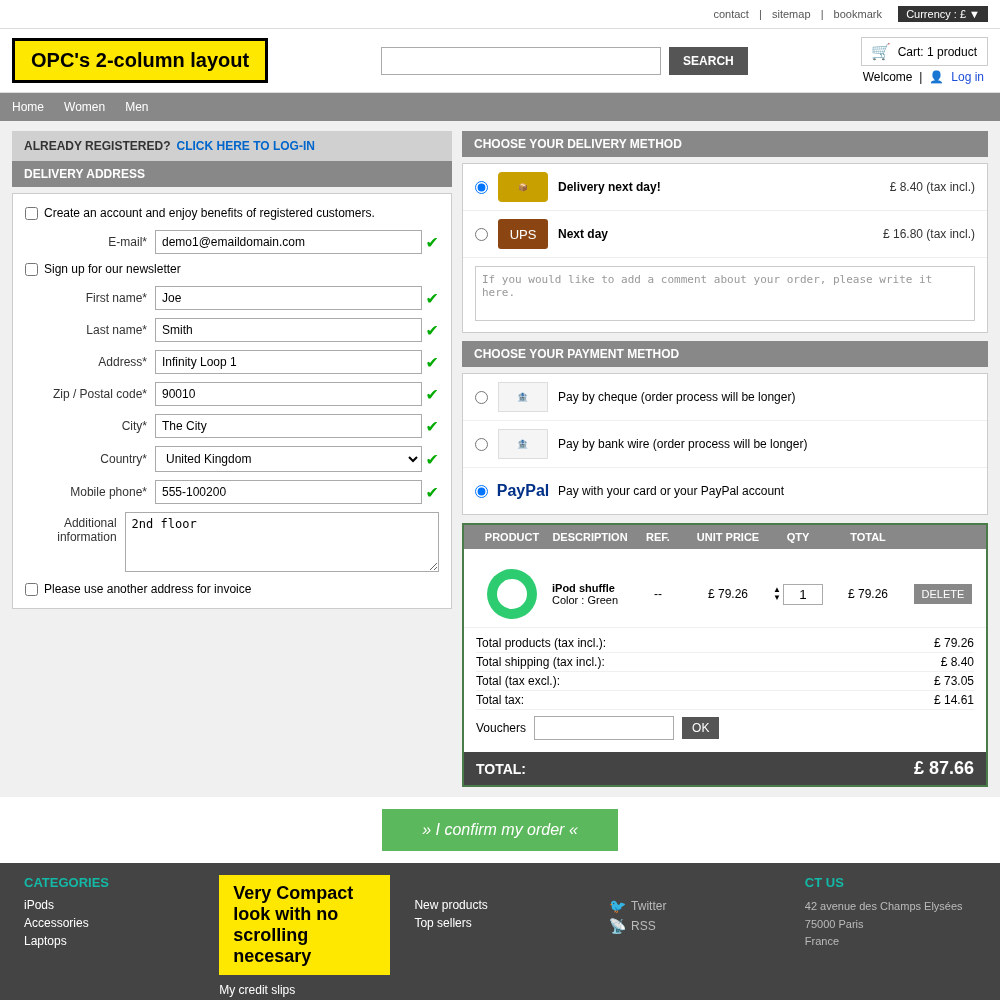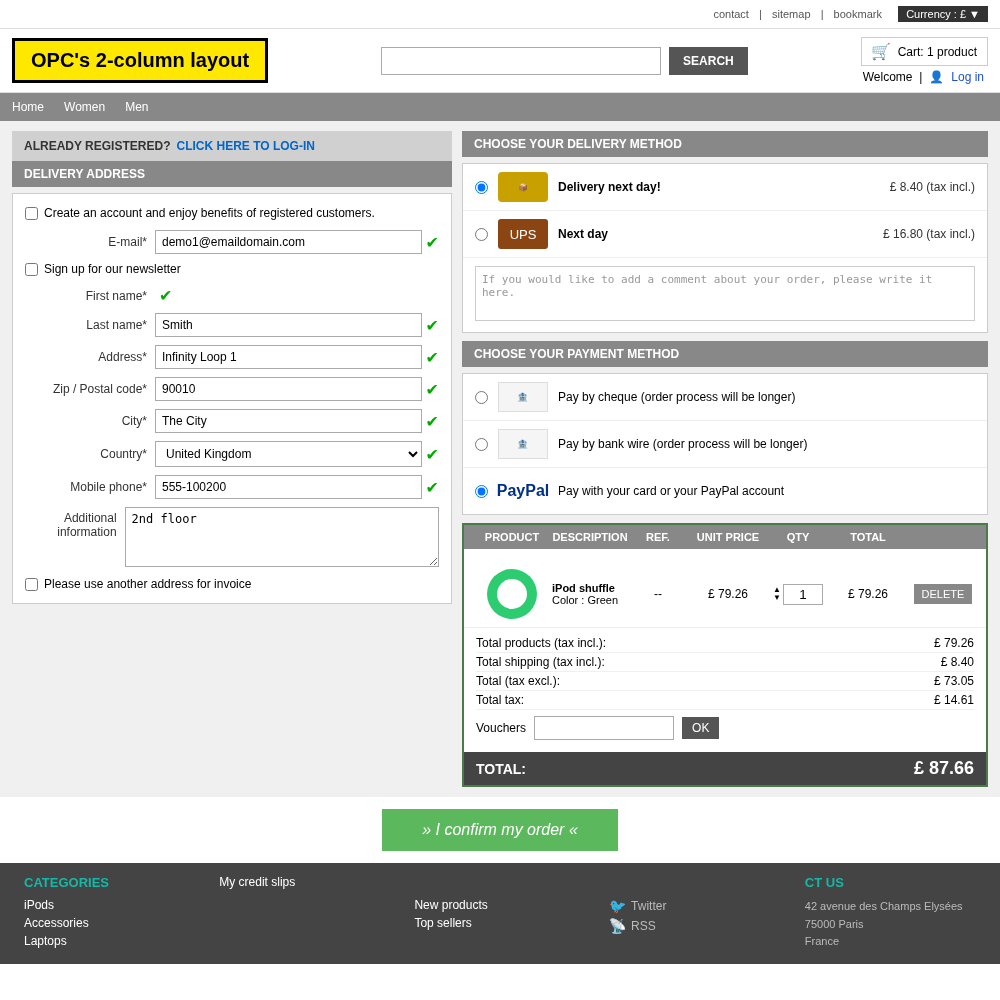--- a/index.html
+++ b/index.html
@@ -176,20 +176,21 @@
         <span class="check-icon">✔</span>
       </div>
 
       <div class="form-check">
         <input type="checkbox" style="">
         <label>Sign up for our newsletter</label>
       </div>
 
       <div class="form-row">
         <div class="form-label">First name*</div>
+        <input class="form-input" type="text" value="Joe" style="">
         <span class="check-icon">✔</span>
       </div>
 
       <div class="form-row">
         <div class="form-label">Last name*</div>
         <input class="form-input" type="text" value="Smith" style="">
         <span class="check-icon">✔</span>
       </div>
 
       <div class="form-row">
@@ -354,20 +355,21 @@
 </div>
 
 <div class="footer">
   <div class="footer-col">
     <div class="footer-header">CATEGORIES</div>
     <a class="footer-link">iPods</a>
     <a class="footer-link">Accessories</a>
     <a class="footer-link">Laptops</a>
   </div>
   <div class="footer-col">
+    <div class="footer-badge">Very Compact look with no scrolling necesary</div>
     <a class="footer-link">My credit slips</a>
     
   </div>
   <div class="footer-col">
     <div class="footer-header">&nbsp;</div>
     <a class="footer-link">New products</a>
     <a class="footer-link">Top sellers</a>
   </div>
   <div class="footer-col">
     <div class="footer-header">&nbsp;</div>

